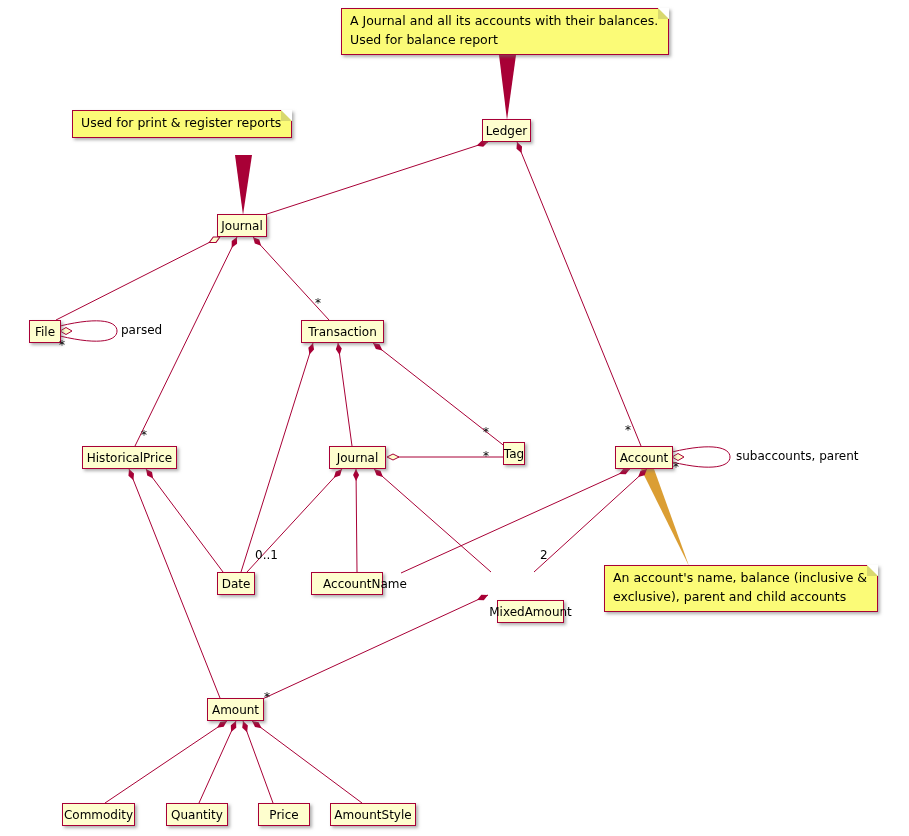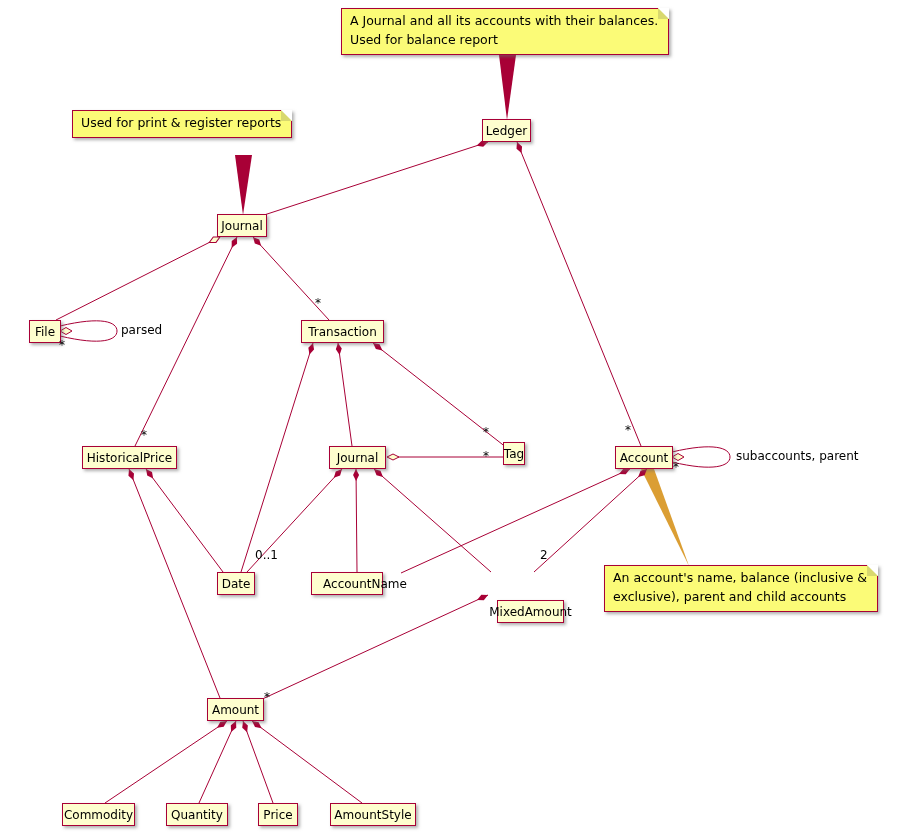--- a/index.html
+++ b/index.html
@@ -131,21 +131,21 @@
     </div>
   <div class="cls" style="left:207px; top:698px; width:57px;">
       <span>Amount</span>
     </div>
   <div class="cls" style="left:62px;  top:803px; width:73px;">
       <span>Commodity</span>
     </div>
   <div class="cls" style="left:166px; top:803px; width:62px;">
       <span>Quantity</span>
     </div>
-  <div class="cls" style="left:258px; top:803px; width:40px;">
+  <div class="cls" style="left:258px; top:803px; width:52px;">
       <span>Price</span>
     </div>
   <div class="cls" style="left:330px; top:803px; width:86px;">
       <span>AmountStyle</span>
     </div>
 
   <div class="lbl" style="left:121px; top:323px;">parsed</div>
   <div class="lbl" style="left:736px; top:449px;">subaccounts, parent</div>
   <div class="lbl" style="left:59px;  top:338px;">*</div>
   <div class="lbl" style="left:673px; top:460px;">*</div>

